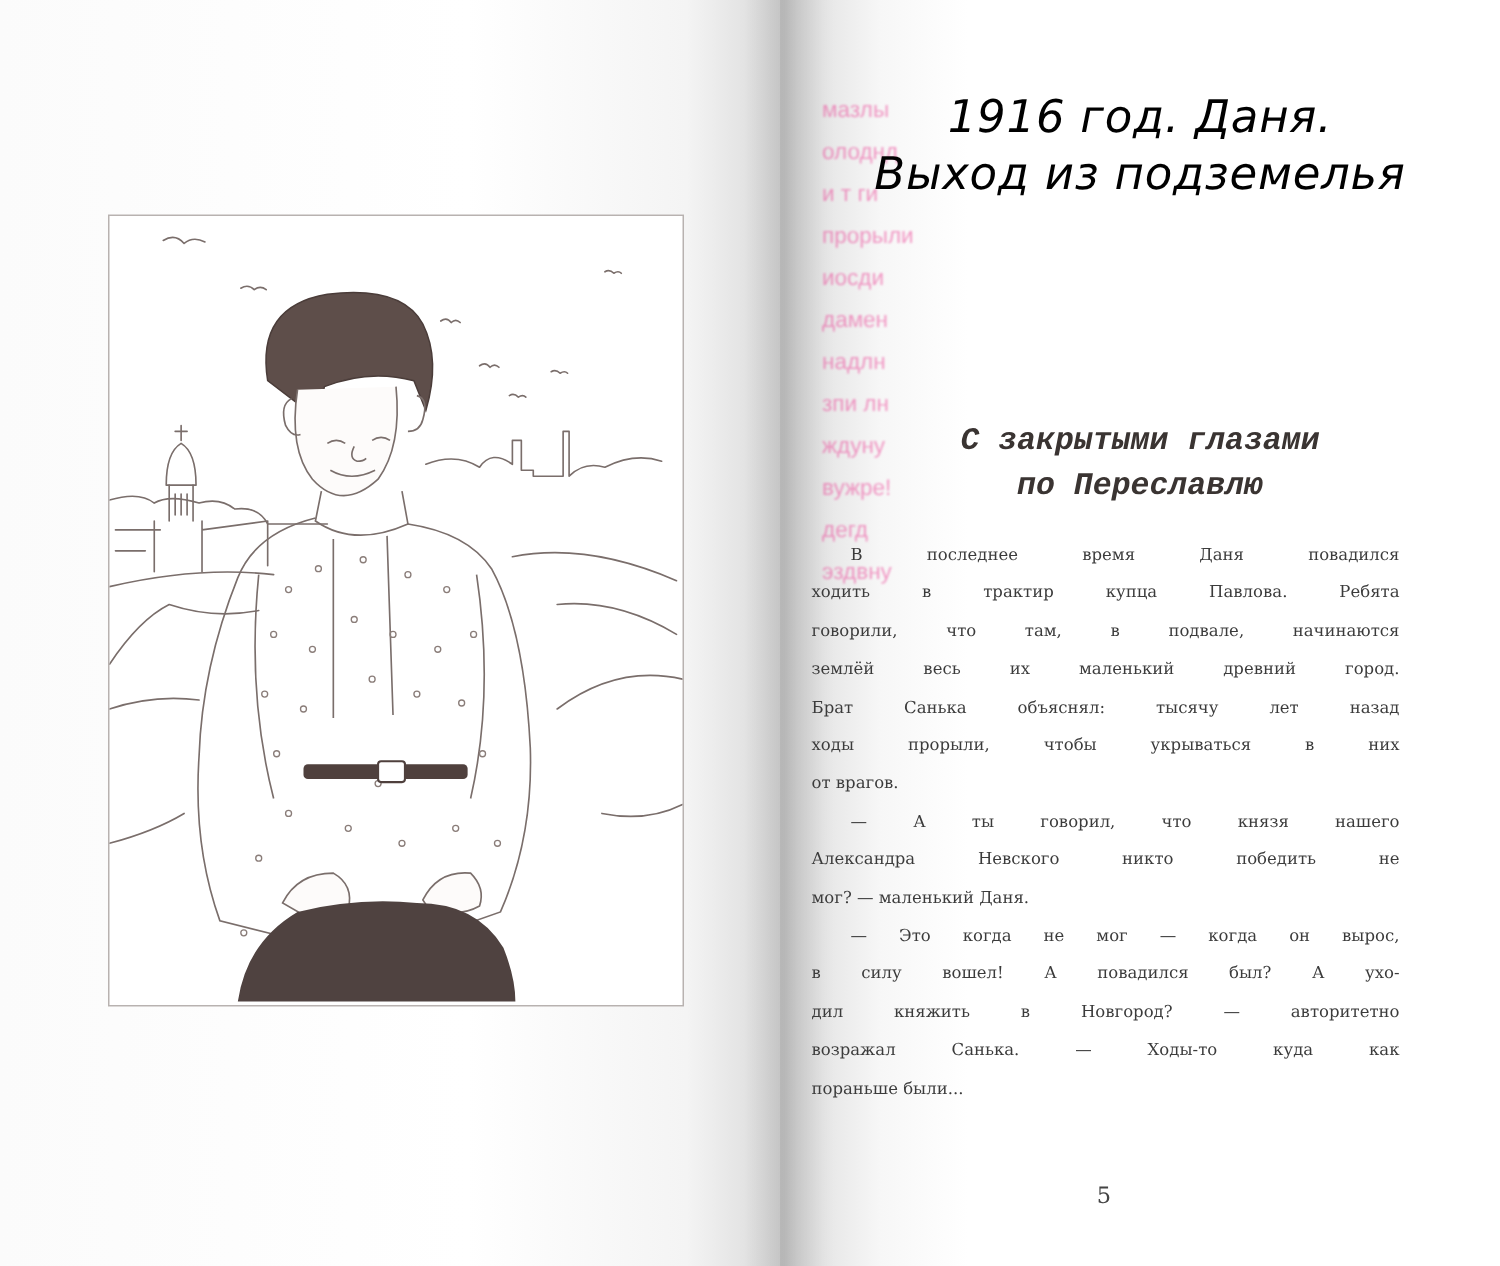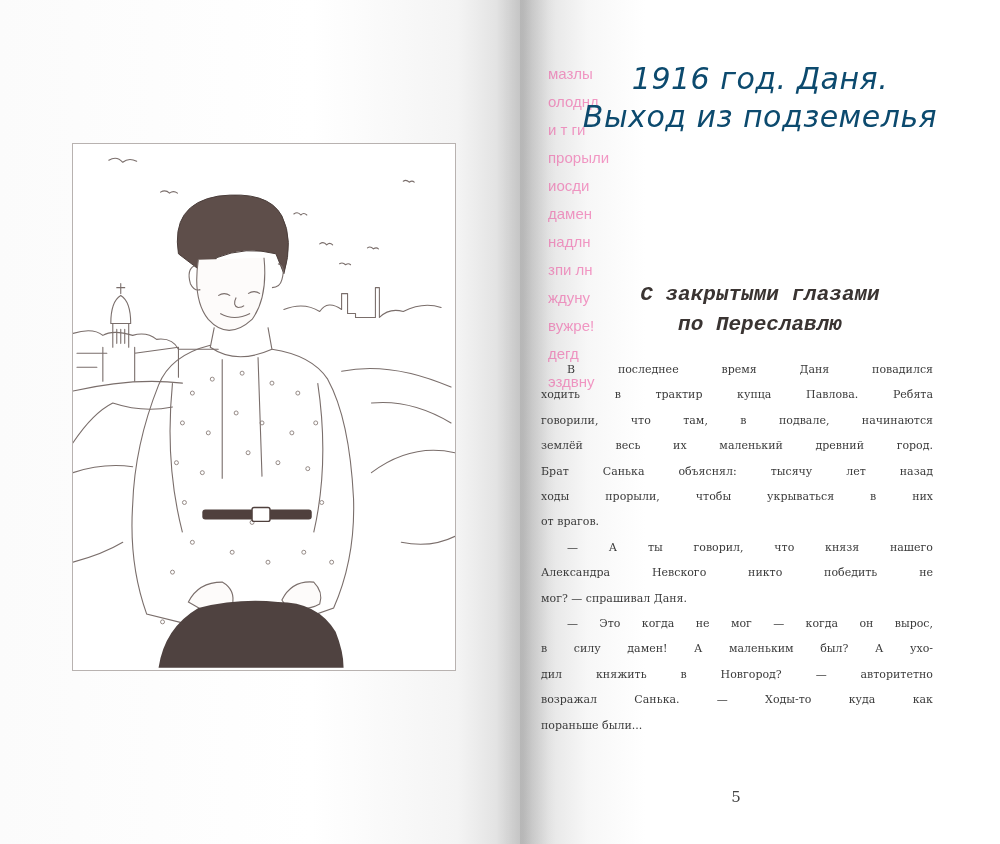--- a/index.html
+++ b/index.html
@@ -36,21 +36,21 @@
     position:absolute; left:72px; top:143px; width:384px; height:528px;
     border:1px solid #b8b2b0; background:#fff;
     box-sizing:border-box;
   }
   .illustration svg { width:100%; height:100%; display:block; }
 
   
   .chapter-title {
     position:absolute; left:560px; top:60px; width:400px; text-align:center;
     font-family:"DejaVu Sans", sans-serif; font-style:oblique;
-    color:#0c4a6e; font-size:30px; line-height:38px; letter-spacing:0.5px;
+    color:#000000; font-size:30px; line-height:38px; letter-spacing:0.5px;
     font-weight:normal;
   }
   .section-title {
     position:absolute; left:560px; top:280px; width:400px; text-align:center;
     font-family:Liberation Mono, monospace; font-style:oblique;
     color:#3a3432; font-size:21px; line-height:30px;
   }
   .body-text {
     position:absolute; left:541px; top:357px; width:392px;
     color:#3b3b3b; font-size:11px; line-height:25.4px;
@@ -194,21 +194,21 @@
 <div class="body-text">
   <span class="line indent">В последнее время Даня повадился</span>
   <span class="line">ходить в трактир купца Павлова. Ребята</span>
   <span class="line">говорили, что там, в подвале, начинаются</span>
   <span class="line">землёй весь их маленький древний город.</span>
   <span class="line">Брат Санька объяснял: тысячу лет назад</span>
   <span class="line">ходы прорыли, чтобы укрываться в них</span>
   <span class="line last">от врагов.</span>
   <span class="line indent">— А ты говорил, что князя нашего</span>
   <span class="line">Александра Невского никто победить не</span>
-  <span class="line last">мог? — спрашивал Даня.</span>
+  <span class="line last">мог? — маленький Даня.</span>
   <span class="line indent">— Это когда не мог — когда он вырос,</span>
-  <span class="line">в силу дамен! А маленьким был? А ухо-</span>
+  <span class="line">в силу вошел! А повадился был? А ухо-</span>
   <span class="line">дил княжить в Новгород? — авторитетно</span>
   <span class="line">возражал Санька. — Ходы-то куда как</span>
   <span class="line last">пораньше были...</span>
 </div>
 
 <div class="page-number">5</div>
 
 </body></html>

